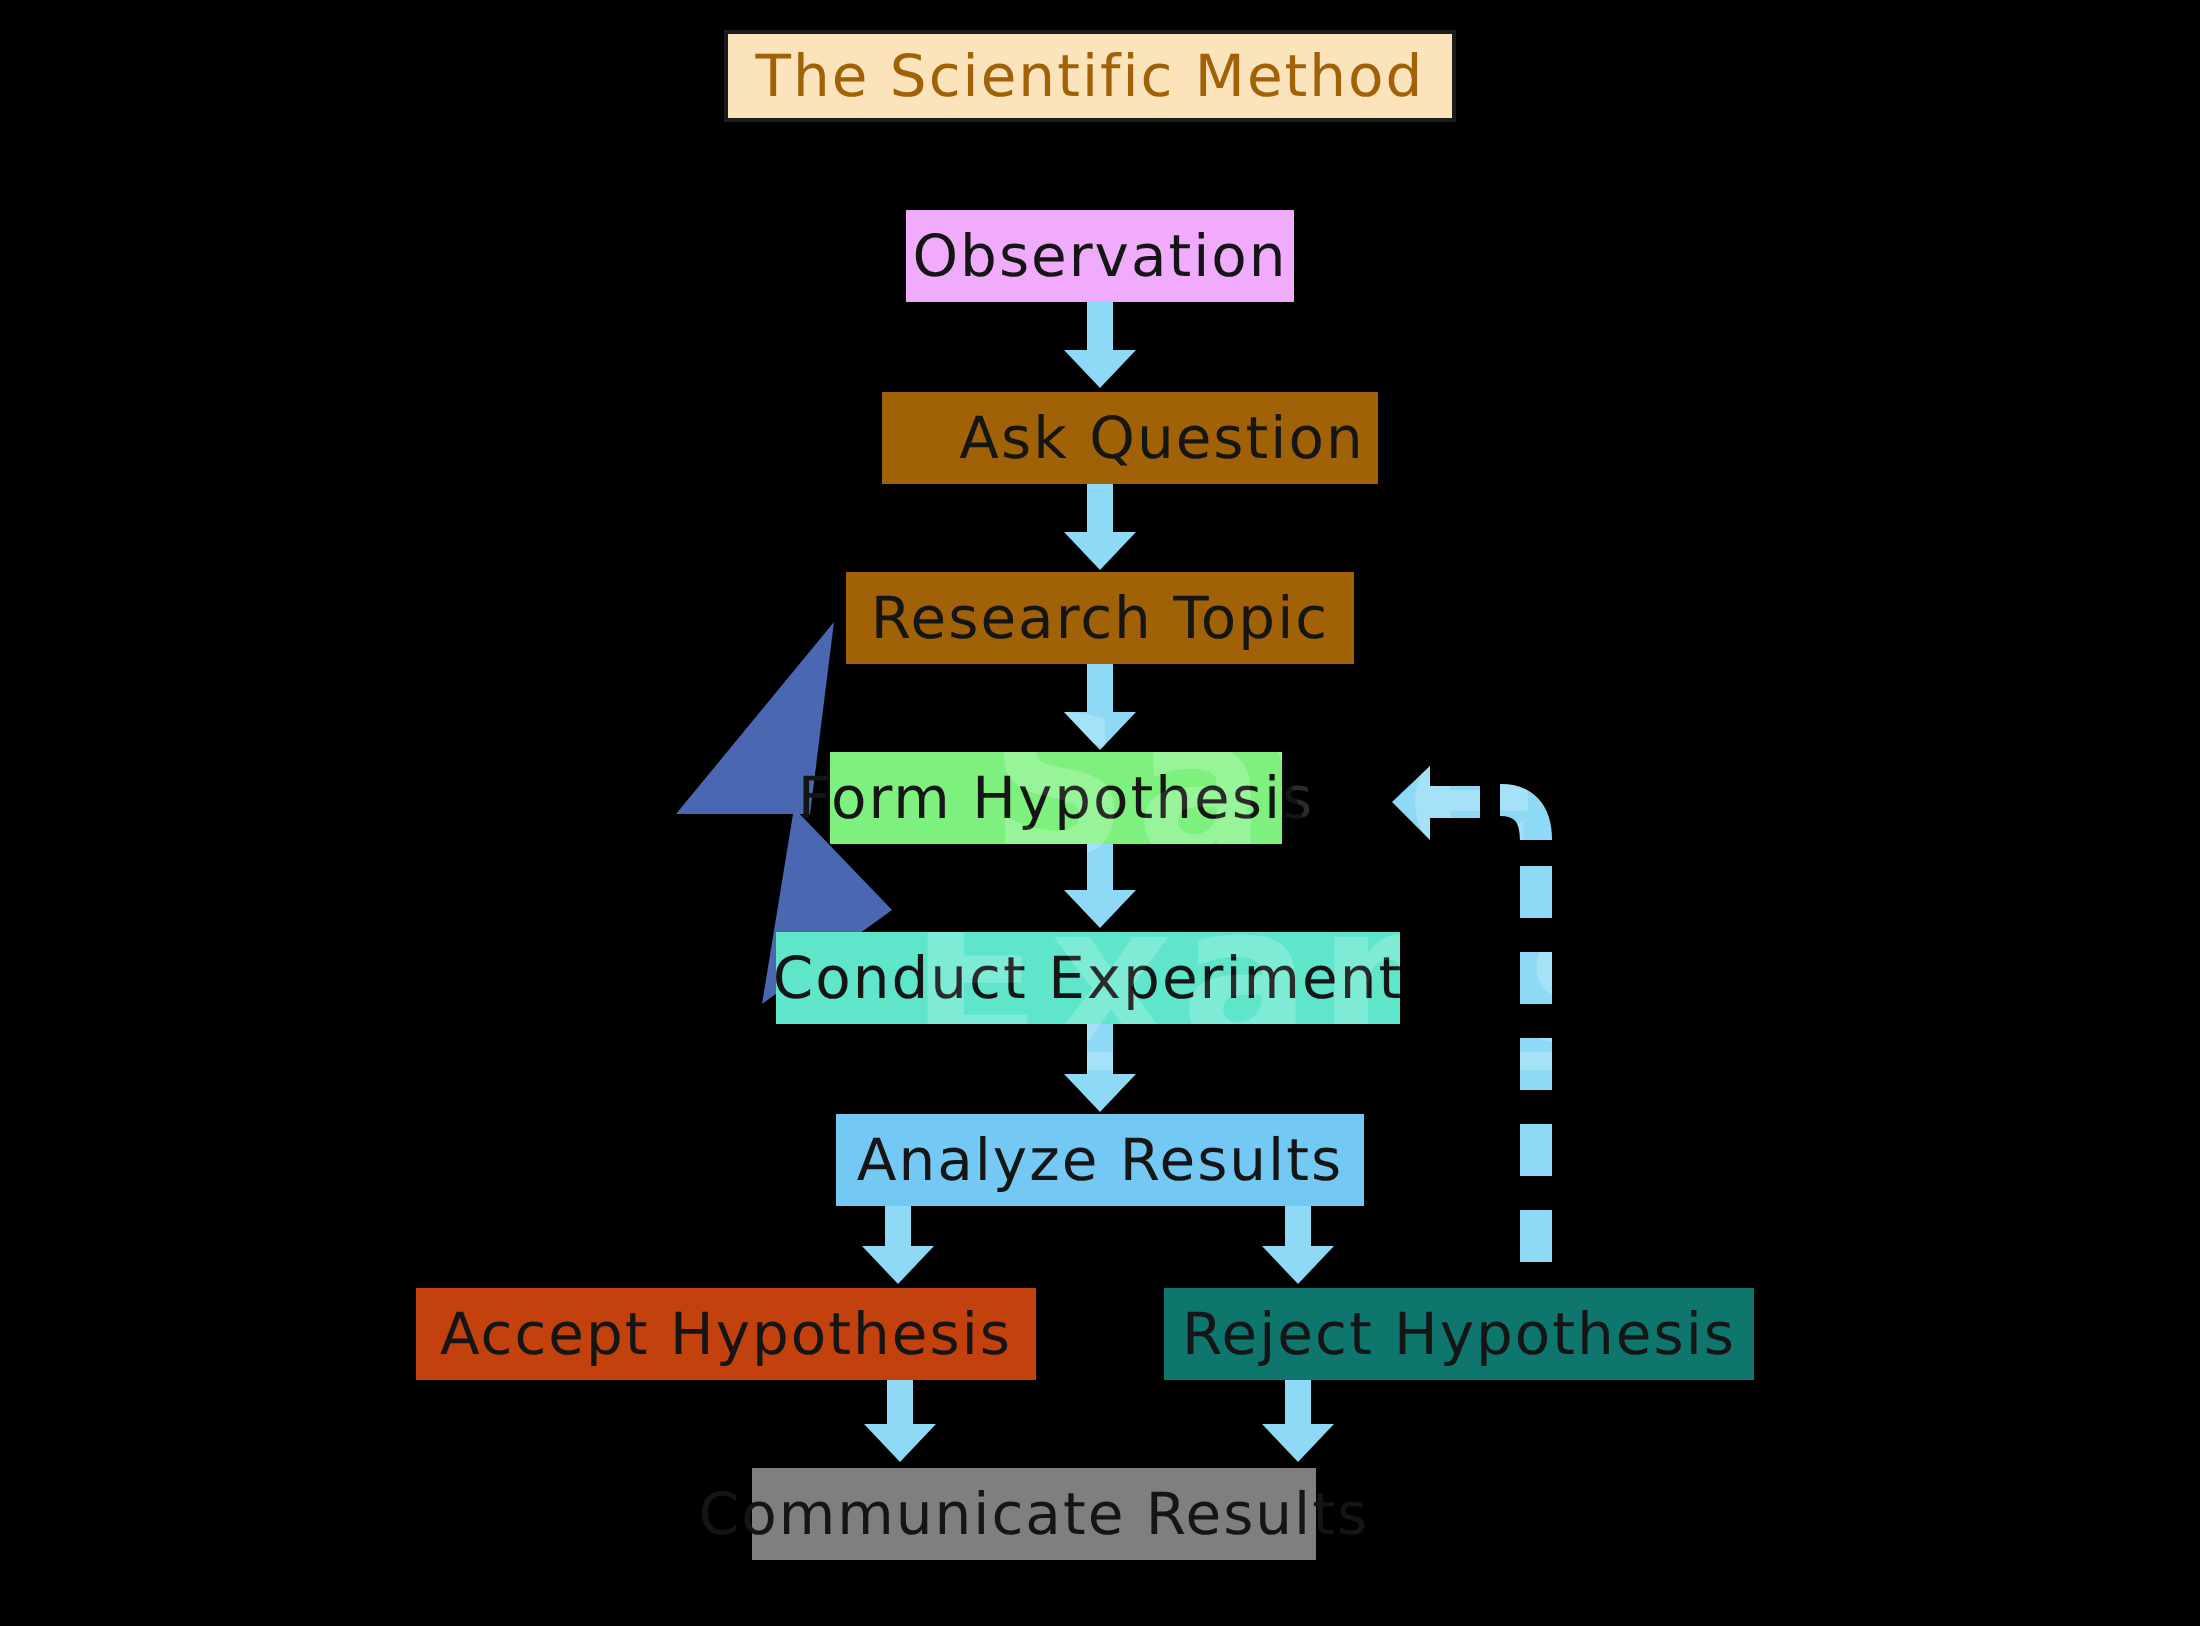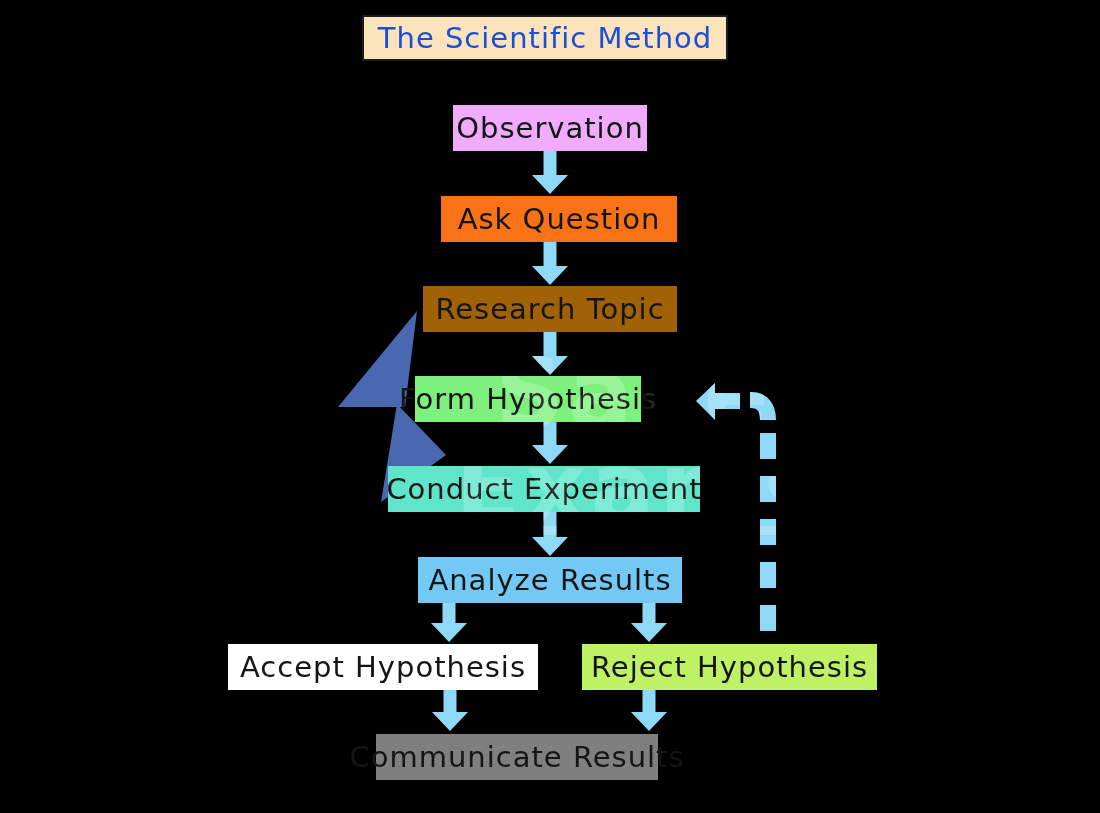--- a/index.html
+++ b/index.html
@@ -11,21 +11,21 @@
   svg.layer{position:absolute;left:0;top:0;z-index:1;pointer-events:none;}
   .node{
     position:absolute;z-index:2;
     display:flex;align-items:center;justify-content:center;
     height:46px;font-size:29px;letter-spacing:1px;color:#151515;
     white-space:nowrap;
   }
   .title-box{
     position:absolute;z-index:2;
     display:flex;align-items:center;justify-content:center;
-    height:46px;font-size:29px;letter-spacing:1px;color:#1d4ed8;
+    height:46px;font-size:29px;letter-spacing:1px;color:#a16207;
     border:2px solid #1c1c1c;box-sizing:border-box;white-space:nowrap;
   }
   .watermark{
     position:absolute;z-index:3;color:#ffffff;opacity:.5;
     mix-blend-mode:soft-light;font-size:96px;font-weight:bold;
     letter-spacing:4px;pointer-events:none;white-space:nowrap;
   }
 </style>
 </head>
 <body style="background-color: rgb(0, 0, 0);">
@@ -49,32 +49,32 @@
 
     <polygon points="696,401 715,383 715,393 740,393 740,409 715,409 715,420" fill="#8ED9F5"></polygon>
     <path d="M 750 400 Q 768 400 768 420" fill="none" stroke-width="16" stroke-linecap="butt" stroke="#8ED9F5"></path>
     <path d="M 768 433 L 768 643" fill="none" stroke-width="16" stroke-dasharray="26 17" stroke="#8ED9F5"></path>
   </svg>
 
   <div class="title-box" style="left: 362px; top: 15px; width: 366px; background-color: rgb(251, 227, 188);">The Scientific Method</div>
 
   <div class="node" style="left: 453px; top: 105px; width: 194px; background-color: #f0abfc;">Observation</div>
 
-  <div class="node" style="left: 441px; top: 196px; width: 236px; background-color: #f97316;">Ask Question</div>
+  <div class="node" style="left: 441px; top: 196px; width: 216px; background-color: #a16207; padding-left: 32px;">Ask Question</div>
 
   <div class="node" style="left: 423px; top: 286px; width: 254px; background-color: #a16207;">Research Topic</div>
 
   <div class="node" style="left: 415px; top: 376px; width: 226px; background-color: rgb(125, 240, 125);">Form Hypothesis</div>
 
   <div class="node" style="left: 388px; top: 466px; width: 312px; background-color: rgb(95, 229, 202);">Conduct Experiment</div>
 
   <div class="node" style="left: 418px; top: 557px; width: 264px; background-color: rgb(116, 201, 244);">Analyze Results</div>
 
-  <div class="node" style="left: 228px; top: 644px; width: 310px; background-color: #ffffff;">Accept Hypothesis</div>
+  <div class="node" style="left: 208px; top: 644px; width: 310px; background-color: #c2410c;">Accept Hypothesis</div>
 
-  <div class="node" style="left: 582px; top: 644px; width: 295px; background-color: #bef264;">Reject Hypothesis</div>
+  <div class="node" style="left: 582px; top: 644px; width: 295px; background-color: #0f766e;">Reject Hypothesis</div>
 
   <div class="node" style="left: 376px; top: 734px; width: 282px; background-color: rgb(127, 127, 127);">Communicate Results</div>
 
   <div class="watermark" style="left:495px;top:338px;">Save</div>
   <div class="watermark" style="left:455px;top:432px;text-decoration:underline;">Exams</div>
 
 </div>
 
 </body></html>

